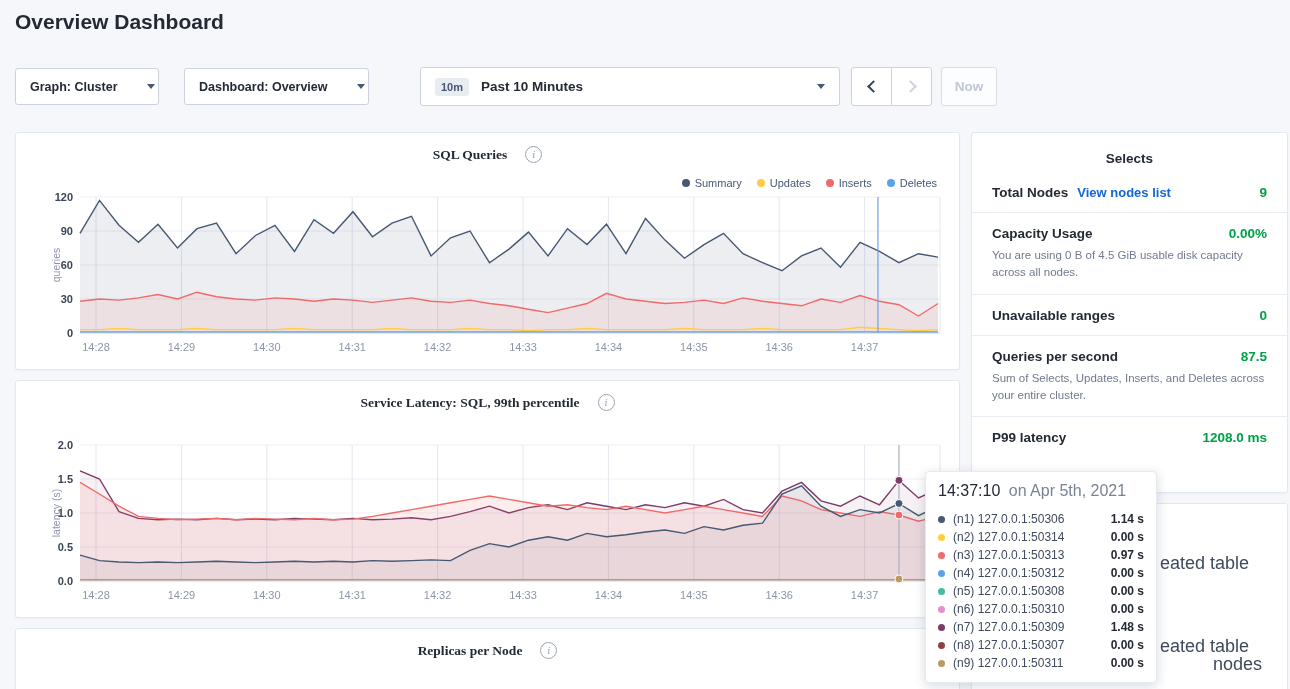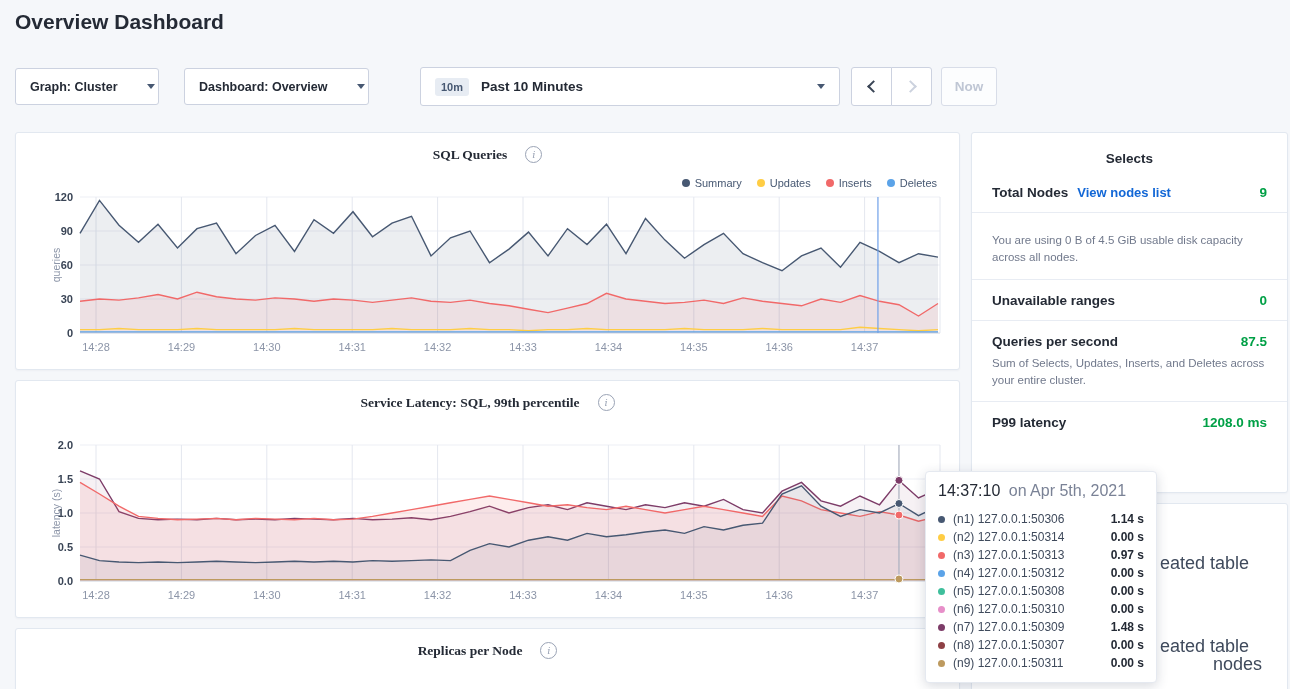--- a/index.html
+++ b/index.html
@@ -242,20 +242,24 @@
 
     <div class="sum-section">
       <div class="sum-row">
         <span class="sum-label">Total Nodes</span>
         <a class="sum-link" style="color: rgb(18, 103, 214);">View nodes list</a>
         <span class="sum-value" style="color: rgb(0, 160, 70);">9</span>
       </div>
     </div>
 
     <div class="sum-section">
+      <div class="sum-row">
+        <span class="sum-label">Capacity Usage</span>
+        <span class="sum-value" style="color: rgb(0, 160, 70);">0.00%</span>
+      </div>
       <div class="sum-desc">You are using 0 B of 4.5 GiB usable disk capacity across all nodes.</div>
     </div>
 
     <div class="sum-section">
       <div class="sum-row">
         <span class="sum-label">Unavailable ranges</span>
         <span class="sum-value" style="color: rgb(0, 160, 70);">0</span>
       </div>
     </div>
 

